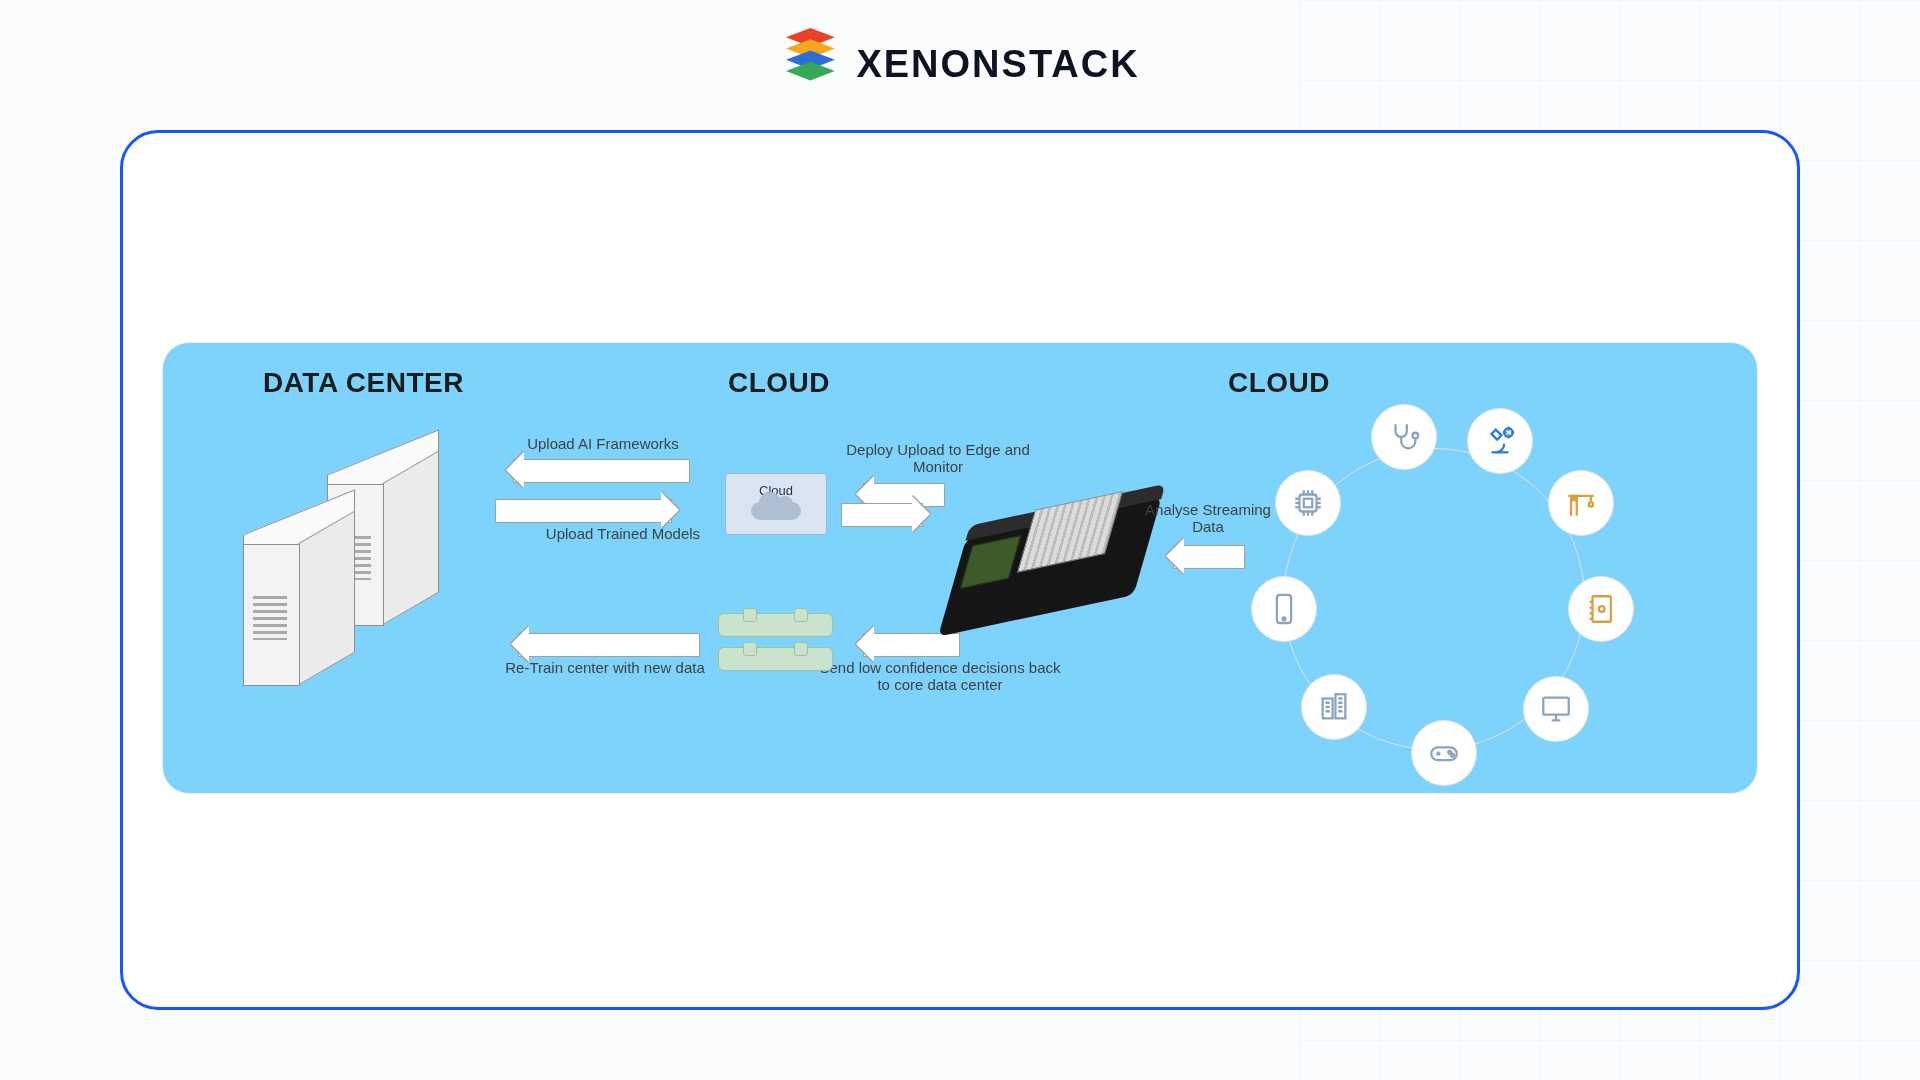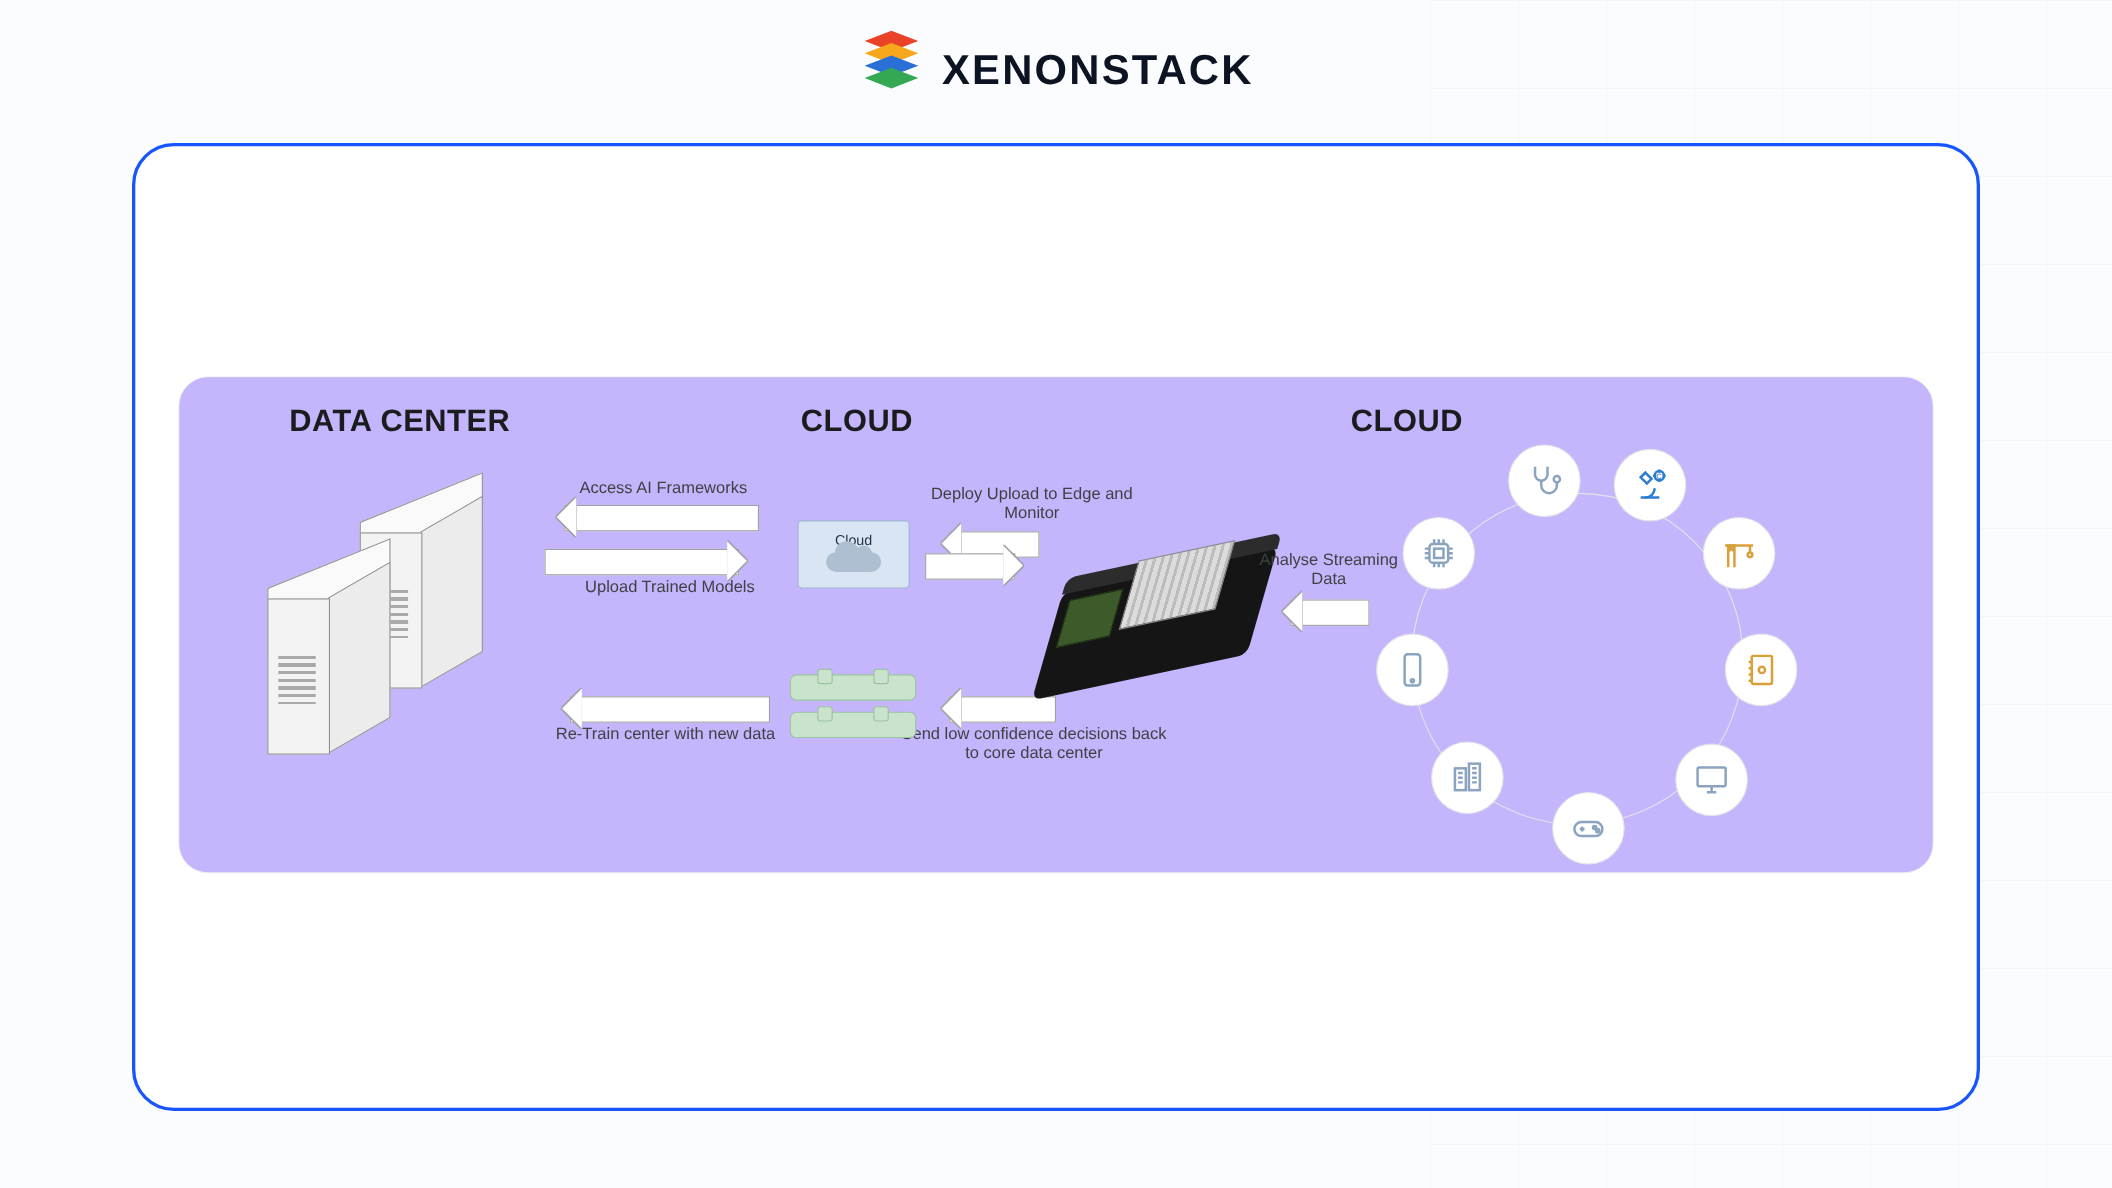--- a/index.html
+++ b/index.html
@@ -48,21 +48,21 @@
     border-radius: 38px;
     background: #ffffff;
   }
 
   
   .card {
     position: absolute;
     left: 40px; right: 40px;
     top: 210px; height: 450px;
     border-radius: 26px;
-    background: #c4b5fd;
+    background: #7dd3fc;
     box-shadow: 0 0 0 1px #eef1f4;
     filter: blur(.2px);
   }
 
   .col-title {
     position: absolute;
     font-size: 28px;
     font-weight: 700;
     color: #1a1c1e;
     letter-spacing: .5px;
@@ -278,23 +278,23 @@
       </div>
       <div class="cube" style="left:0px; top:56px;">
         <div class="top"></div>
           <div class="side"></div>
           <div class="front"></div>
           <div class="vents"></div>
       </div>
     </div>
 
     <div class="arrow left" style="left:350px; top:116px; width:175px;"></div>
-    <div class="arrow-label" style="left:340px; top:92px;">Access AI Frameworks</div>
+    <div class="arrow-label" style="left:340px; top:92px;">Upload AI Frameworks</div>
     <div class="arrow right" style="left:332px; top:156px; width:175px;"></div>
-    <div class="arrow-label" style="left:346px; top:182px;">Upload Trained Models</div>
+    <div class="arrow-label" style="left:360px; top:182px;">Upload Trained Models</div>
 
     <div class="arrow left" style="left:355px; top:290px; width:180px;"></div>
     <div class="arrow-label" style="left:342px; top:316px; width:200px;">Re-Train center with new data</div>
 
     <div class="cloud-tile">
       <div class="cloud-small-label">Cloud</div>
       <div class="cloud-shape">
           <div class="c"></div>
         </div>
     </div>

